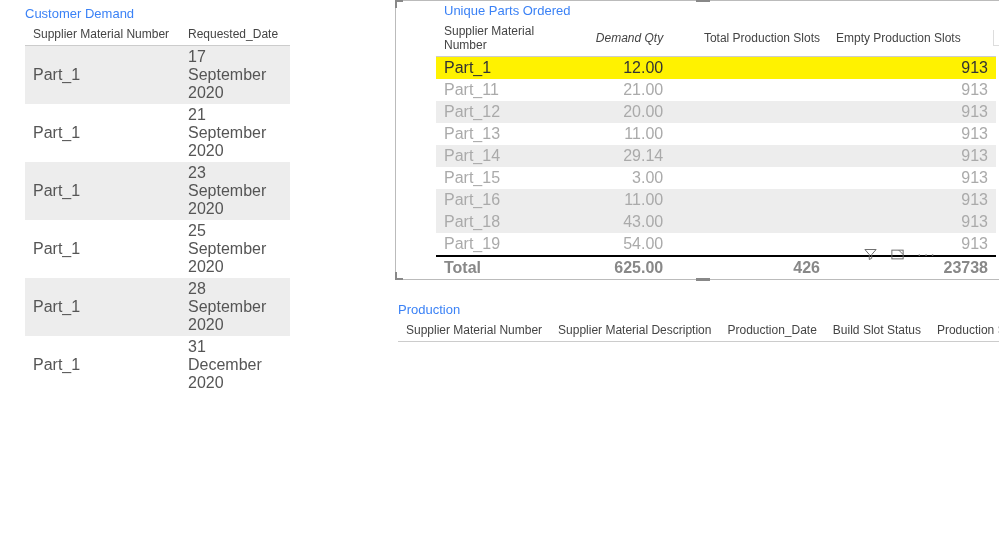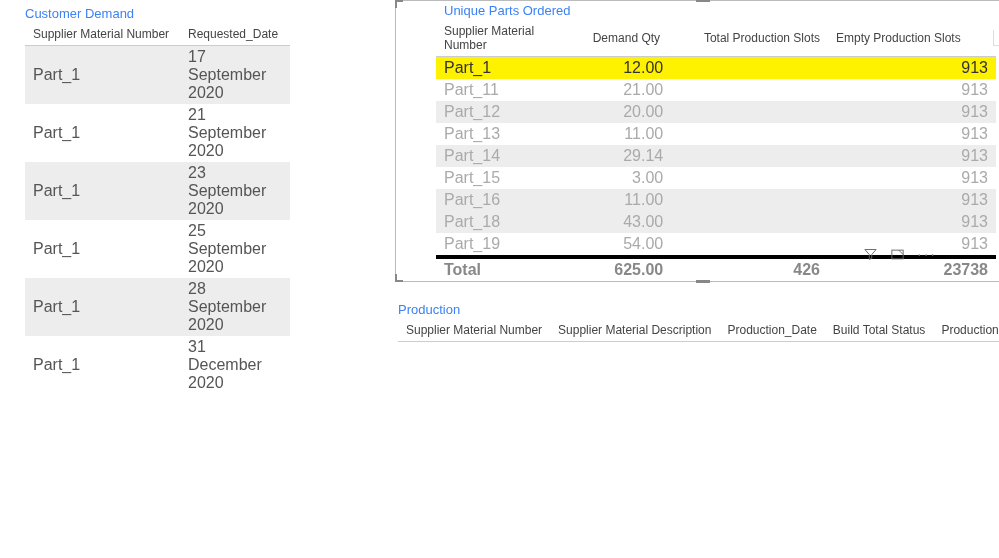--- a/index.html
+++ b/index.html
@@ -69,28 +69,28 @@
     #up-visual .corner.br{ bottom:-1px; right:-1px; border-left:none; border-top:none;}
     #up-visual .midhandle {
       position: absolute;
       background: #888;
     }
     #up-visual .midhandle.top{ top:-2px; left:50%; width:14px; height:3px; transform:translateX(-50%);}
     #up-visual .midhandle.bot{ bottom:-2px; left:50%; width:14px; height:3px; transform:translateX(-50%);}
     #up-visual .visual-title{ padding: 2px 8px;}
     #up-visual .tbl { width: calc(100% - 14px);}
     #up-visual .tbl th:nth-child(1){ width: 130px;}
-    #up-visual .tbl th:nth-child(2){ width: 80px; text-align:center;}
+    #up-visual .tbl th:nth-child(2){ width: 80px; text-align:right;font-style:italic;}
     #up-visual .tbl th:nth-child(3){ width: 140px; text-align:right;}
     #up-visual .tbl th:nth-child(4){ width: 150px; }
     #up-visual .tbl td { color: #aaa; }
     #up-visual .tbl tr.highlight td { background: #fff200; color:#333; }
     #up-visual .tbl tr.highlight td:first-child{ position:relative;}
     #up-visual .tbl tr.total td {
-      border-top: 4px solid #000000;
+      border-top: 2px solid #000000;
       color: #888;
       font-weight: bold;
     }
     #up-visual .scrollbar {
       position: absolute;
       right: 2px;
       top: 40px;
       bottom: 4px;
       width: 10px;
     }
@@ -282,20 +282,20 @@
 </div>
 
 <div id="prod-visual" class="visual">
   <div class="visual-title">Production</div>
   <table class="tbl">
     <thead>
       <tr>
         <th>Supplier Material Number</th>
         <th>Supplier Material Description</th>
         <th>Production_Date</th>
-        <th>Build Total Status</th>
+        <th>Build Slot Status</th>
         <th>Production Slot Number</th>
       </tr>
     </thead>
   </table>
 </div>
 
 <div class="page-edge"></div>
 
 </body></html>

